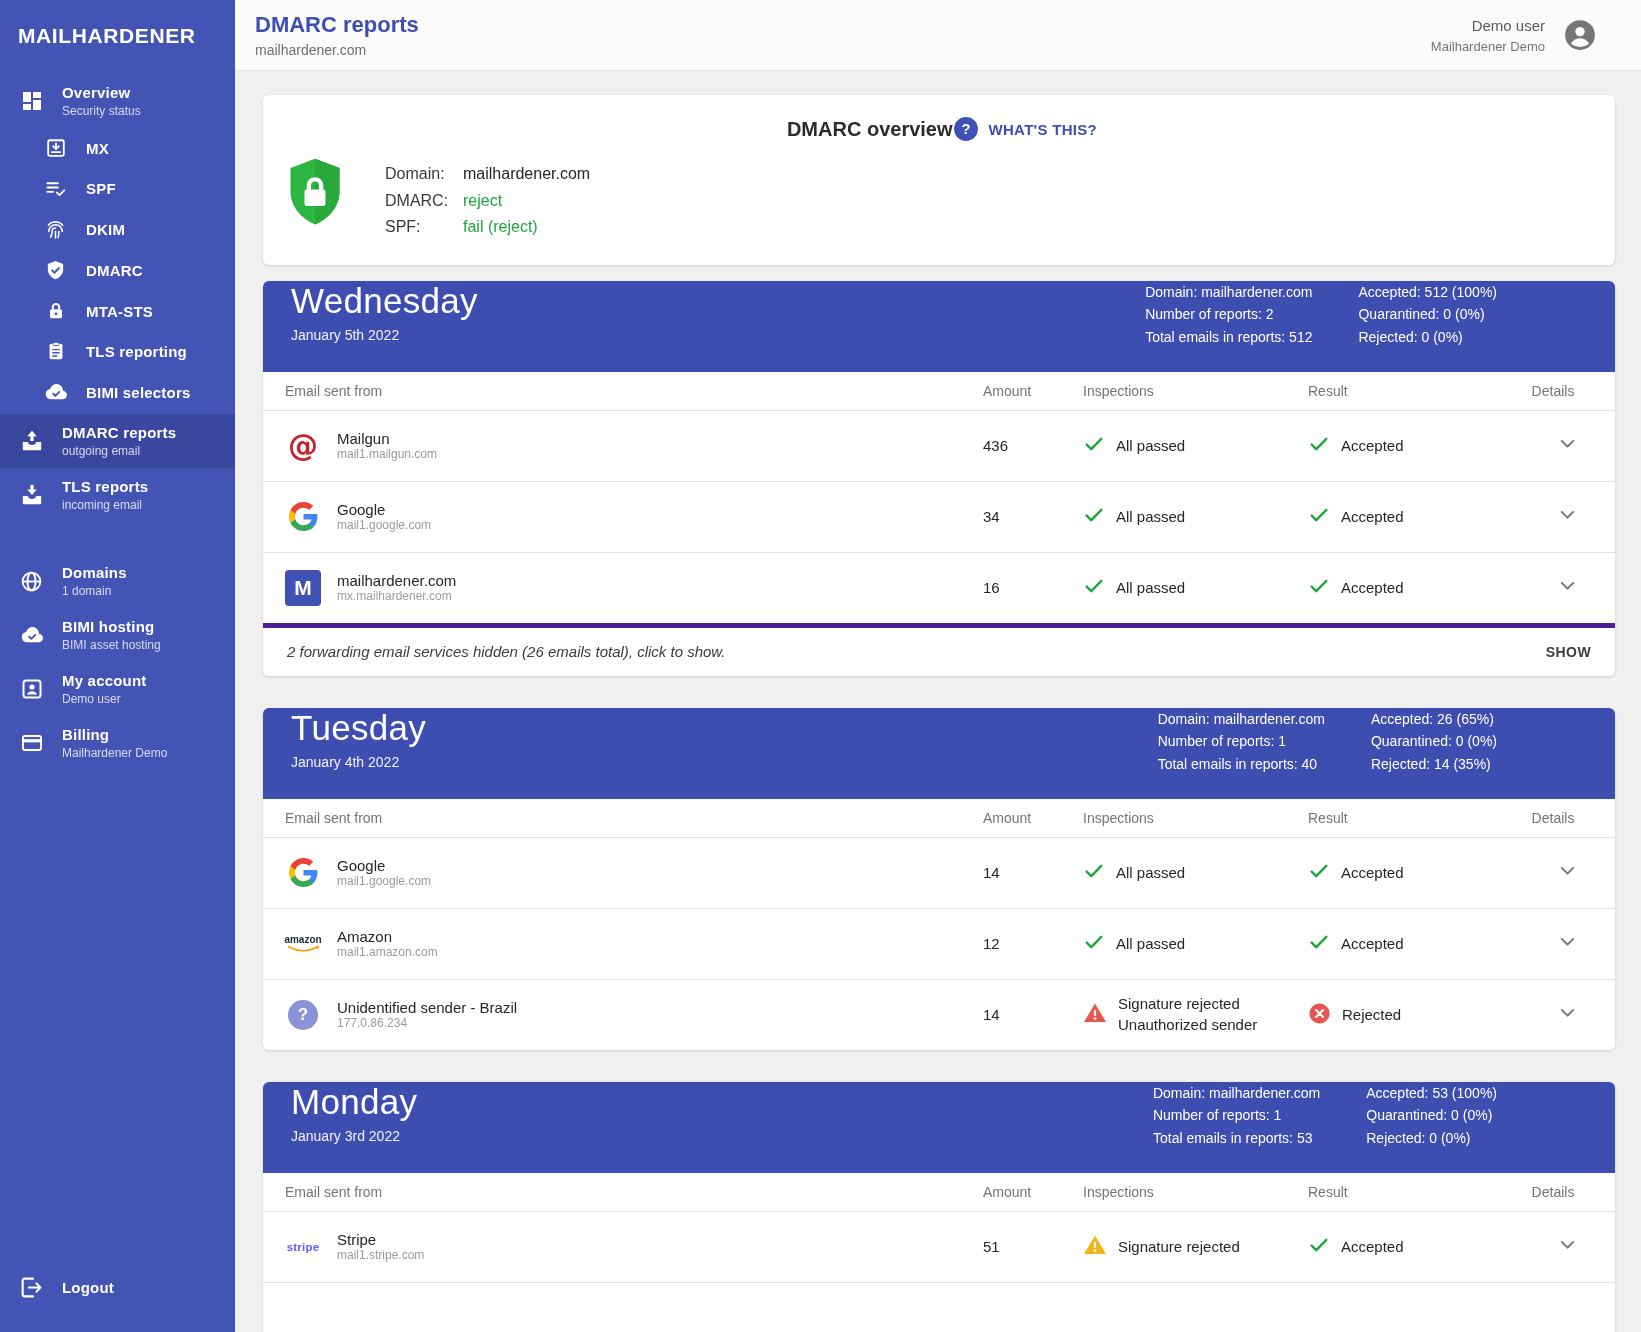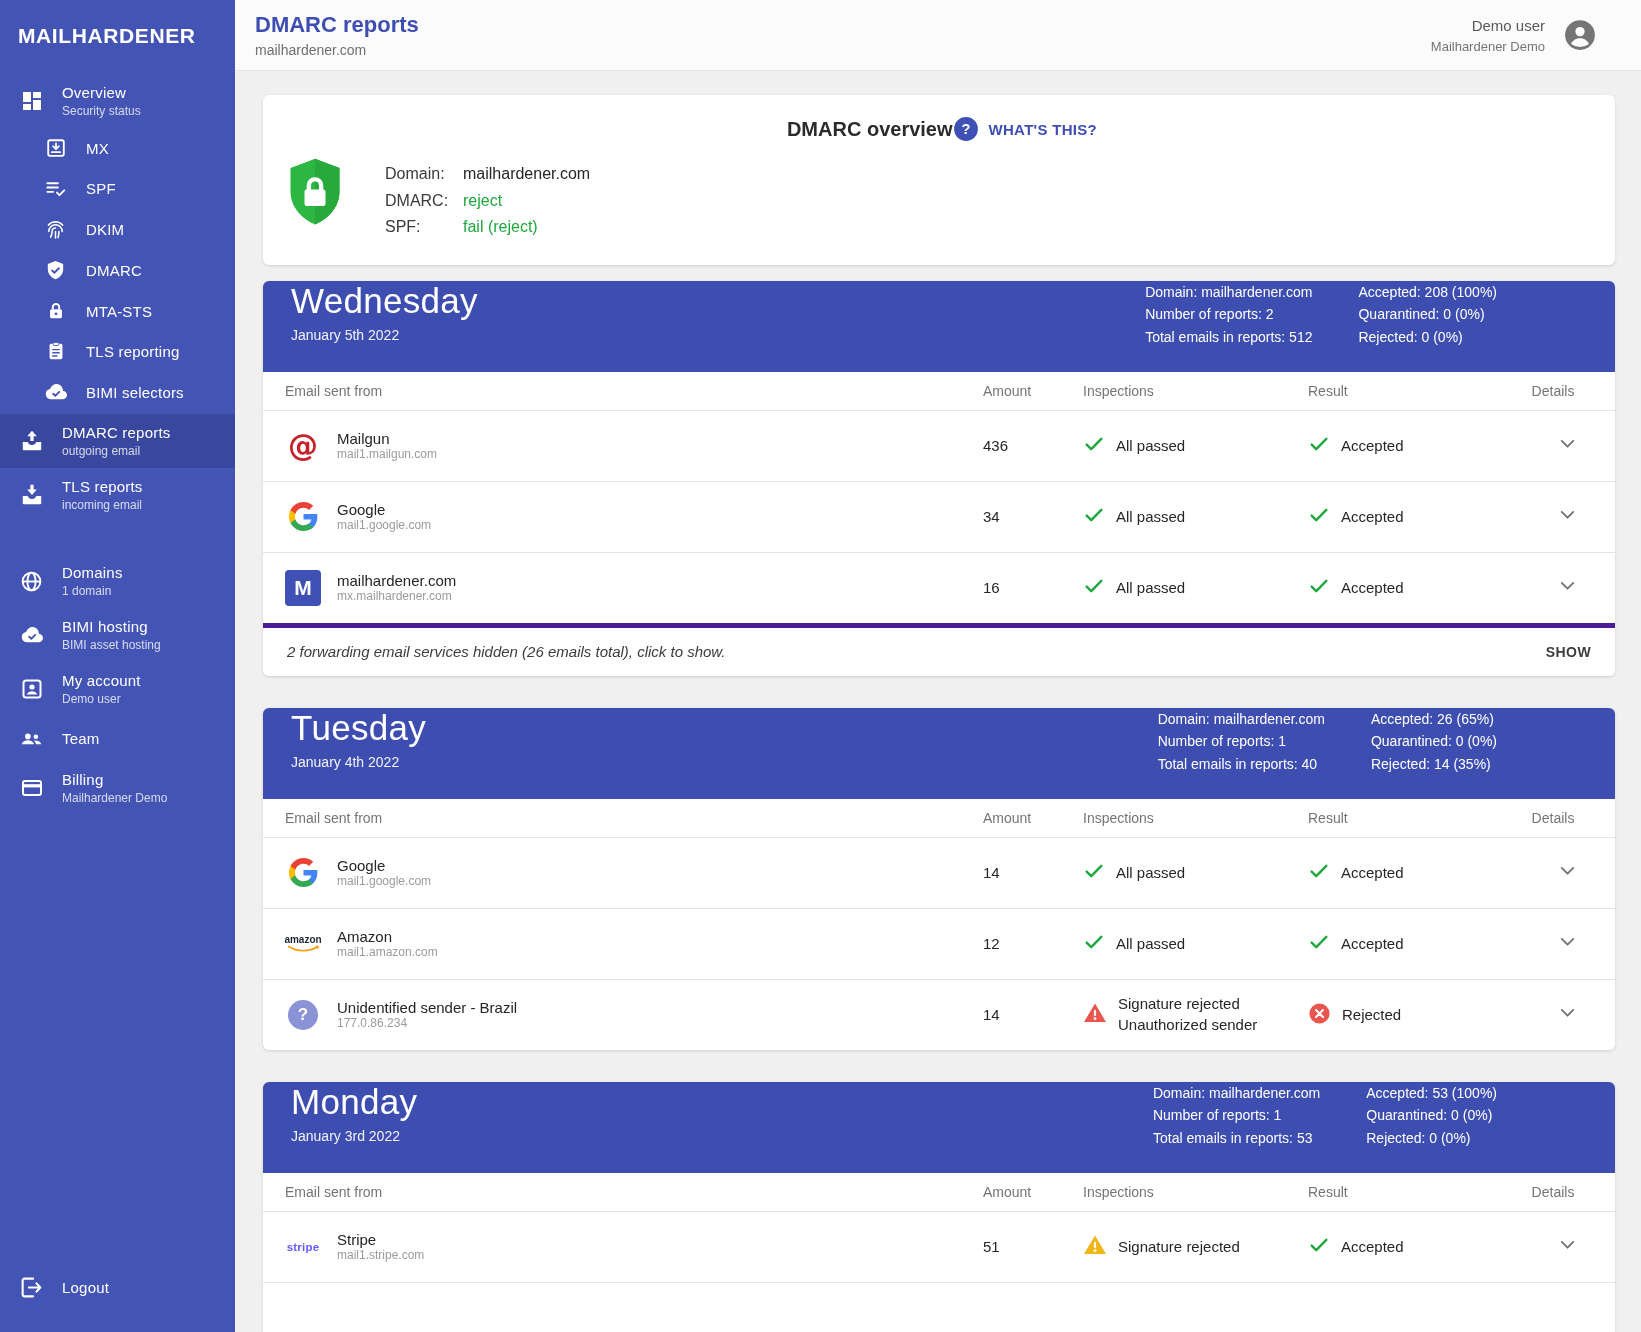--- a/index.html
+++ b/index.html
@@ -8,21 +8,21 @@
 
   
   .sidebar{width:235px;flex:none;background:#4354b5;color:#fff;display:flex;flex-direction:column;height:100%}
   .logo{padding:24px 10px 18px 18px;font-size:21px;font-weight:700;letter-spacing:.6px}
   .nav{display:flex;flex-direction:column;margin-top:8px}
   .nav-item{display:flex;align-items:center;gap:17px;padding:10px 8px 10px 18px;cursor:pointer}
   .nav-item.indent{padding-left:42px;padding-top:9px;padding-bottom:9px}
   .nav-item.gap{margin-top:32px}
   .nav-item.active{background:#39489e}
   .nav-icn{width:27px;flex:none;display:flex;justify-content:center;align-items:center}
-  .nav-label{font-size:15px;font-weight:400;letter-spacing:.2px}
+  .nav-label{font-size:15px;font-weight:700;letter-spacing:.2px}
   .nav-sub{font-size:12px;color:rgba(255,255,255,.78);margin-top:3px;font-weight:400}
   .logout-item{margin-top:auto;margin-bottom:22px}
 
   
   .main{flex:1;display:flex;flex-direction:column;min-width:0;height:100%}
   .topbar{height:71px;flex:none;background:#fbfbfb;border-bottom:1px solid #e7e7e7;display:flex;align-items:center;padding:0 44px 0 20px}
   .page-title{font-size:22px;font-weight:700;color:#3e4db2}
   .page-sub{font-size:14px;color:#6f6f6f;margin-top:4px}
   .user{margin-left:auto;text-align:right;margin-right:18px}
   .user-name{font-size:15px;color:#5a5a5a}
@@ -243,35 +243,20 @@
             <path d="M6.8 17.6c1-2.3 3.1-3.3 5.2-3.3s4.2 1 5.2 3.3z" fill="#fff"></path>
           </svg>
         </span>
         <div>
           <div class="nav-label">My account</div>
           <div class="nav-sub">Demo user</div>
         </div>
       </div>
       <div class="nav-item">
         <span class="nav-icn">
-          <svg width="25" height="25" viewBox="0 0 24 24">
-            <g fill="#fff">
-              <circle cx="8.5" cy="10" r="2.7"></circle>
-              <circle cx="16.2" cy="10.3" r="2.2"></circle>
-              <path d="M2.5 17.6c.8-2.8 3.3-4 6-4s5.2 1.2 6 4z"></path>
-              <path d="M15.3 13.9c2.8 0 5.3 1 6.1 3.7h-5.2c-.2-1.5-1-2.8-2.2-3.6z"></path>
-            </g>
-          </svg>
-        </span>
-        <div>
-          <div class="nav-label">Team</div>
-        </div>
-      </div>
-      <div class="nav-item">
-        <span class="nav-icn">
           <svg width="24" height="24" viewBox="0 0 24 24">
             <rect x="3" y="5" width="18" height="14" rx="2" fill="none" stroke="#fff" stroke-width="2"></rect>
             <rect x="3" y="8.2" width="18" height="3.2" fill="#fff"></rect>
           </svg>
         </span>
         <div>
           <div class="nav-label">Billing</div>
           <div class="nav-sub">Mailhardener Demo</div>
         </div>
       </div>
@@ -353,21 +338,21 @@
               <div class="day-name">Wednesday</div>
               <div class="day-date">January 5th 2022</div>
             </div>
             <div class="day-stats">
               <div>
                 <div class="stat-line">Domain: mailhardener.com</div>
                 <div class="stat-line">Number of reports: 2</div>
                 <div class="stat-line">Total emails in reports: 512</div>
               </div>
               <div>
-                <div class="stat-line">Accepted: 208 (100%)</div>
+                <div class="stat-line">Accepted: 512 (100%)</div>
                 <div class="stat-line">Quarantined: 0 (0%)</div>
                 <div class="stat-line">Rejected: 0 (0%)</div>
               </div>
             </div>
           </div>
           <div class="day-table">
             <div class="thead">
               <div>Email sent from</div>
               <div>Amount</div>
               <div>Inspections</div>

